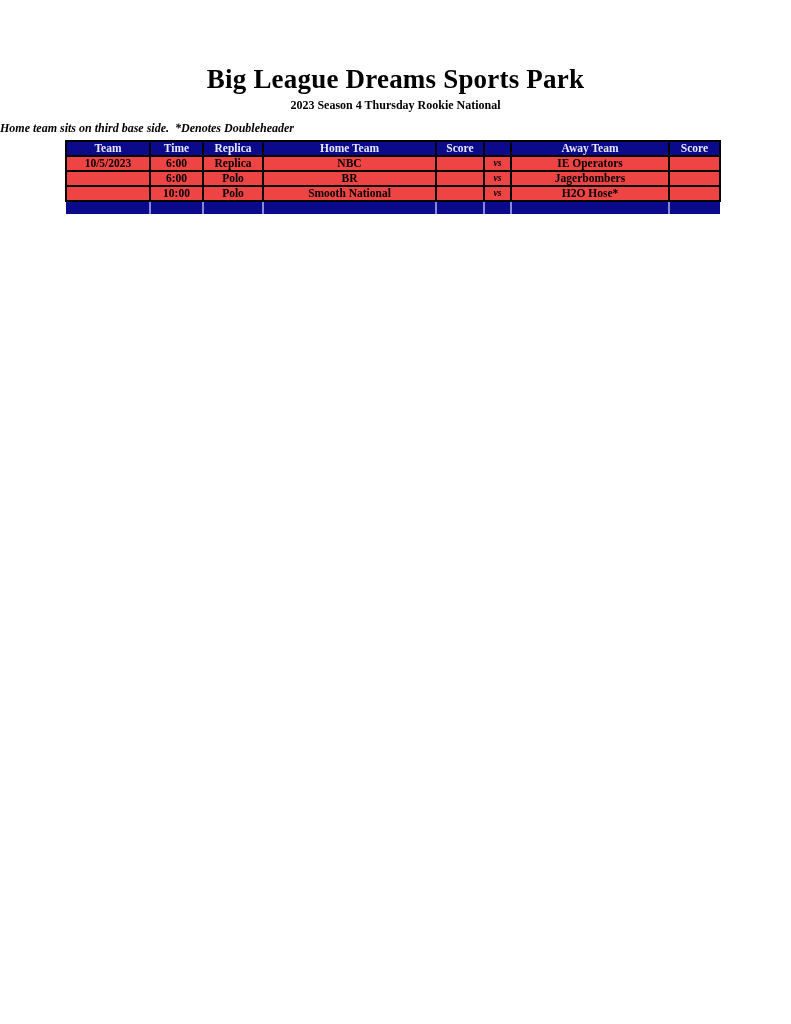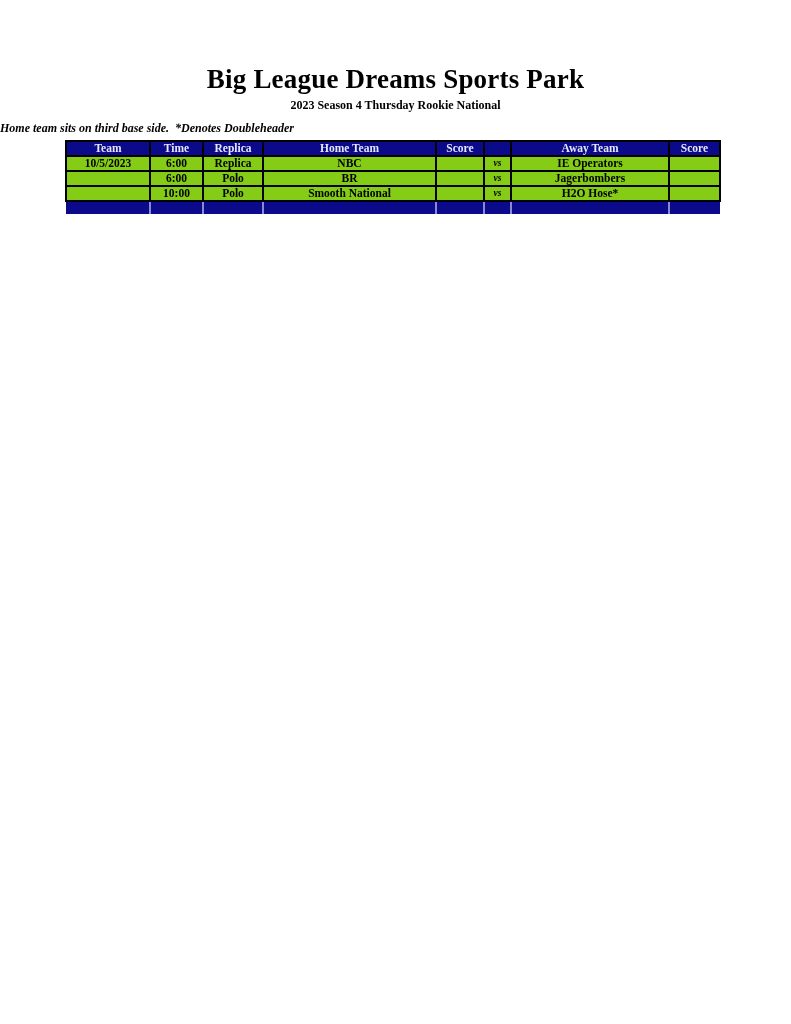--- a/index.html
+++ b/index.html
@@ -64,21 +64,21 @@
     white-space: nowrap;
   }
   
   .hdr th {
     background: var(--navy, #0A0A8A);
     color: var(--header-text, #E8E8FC);
     border: 2px solid var(--grid, #000);
   }
   
   .row td {
-    background: #84cc16;
+    background: #ef4444;
     color: #000;
     border: 2px solid var(--grid, #000);
   }
   .vs-cell {
     font-style: italic;
     font-size: 9.5px !important;
   }
   
   .ftr td {
     background: var(--navy, #0A0A8A);

